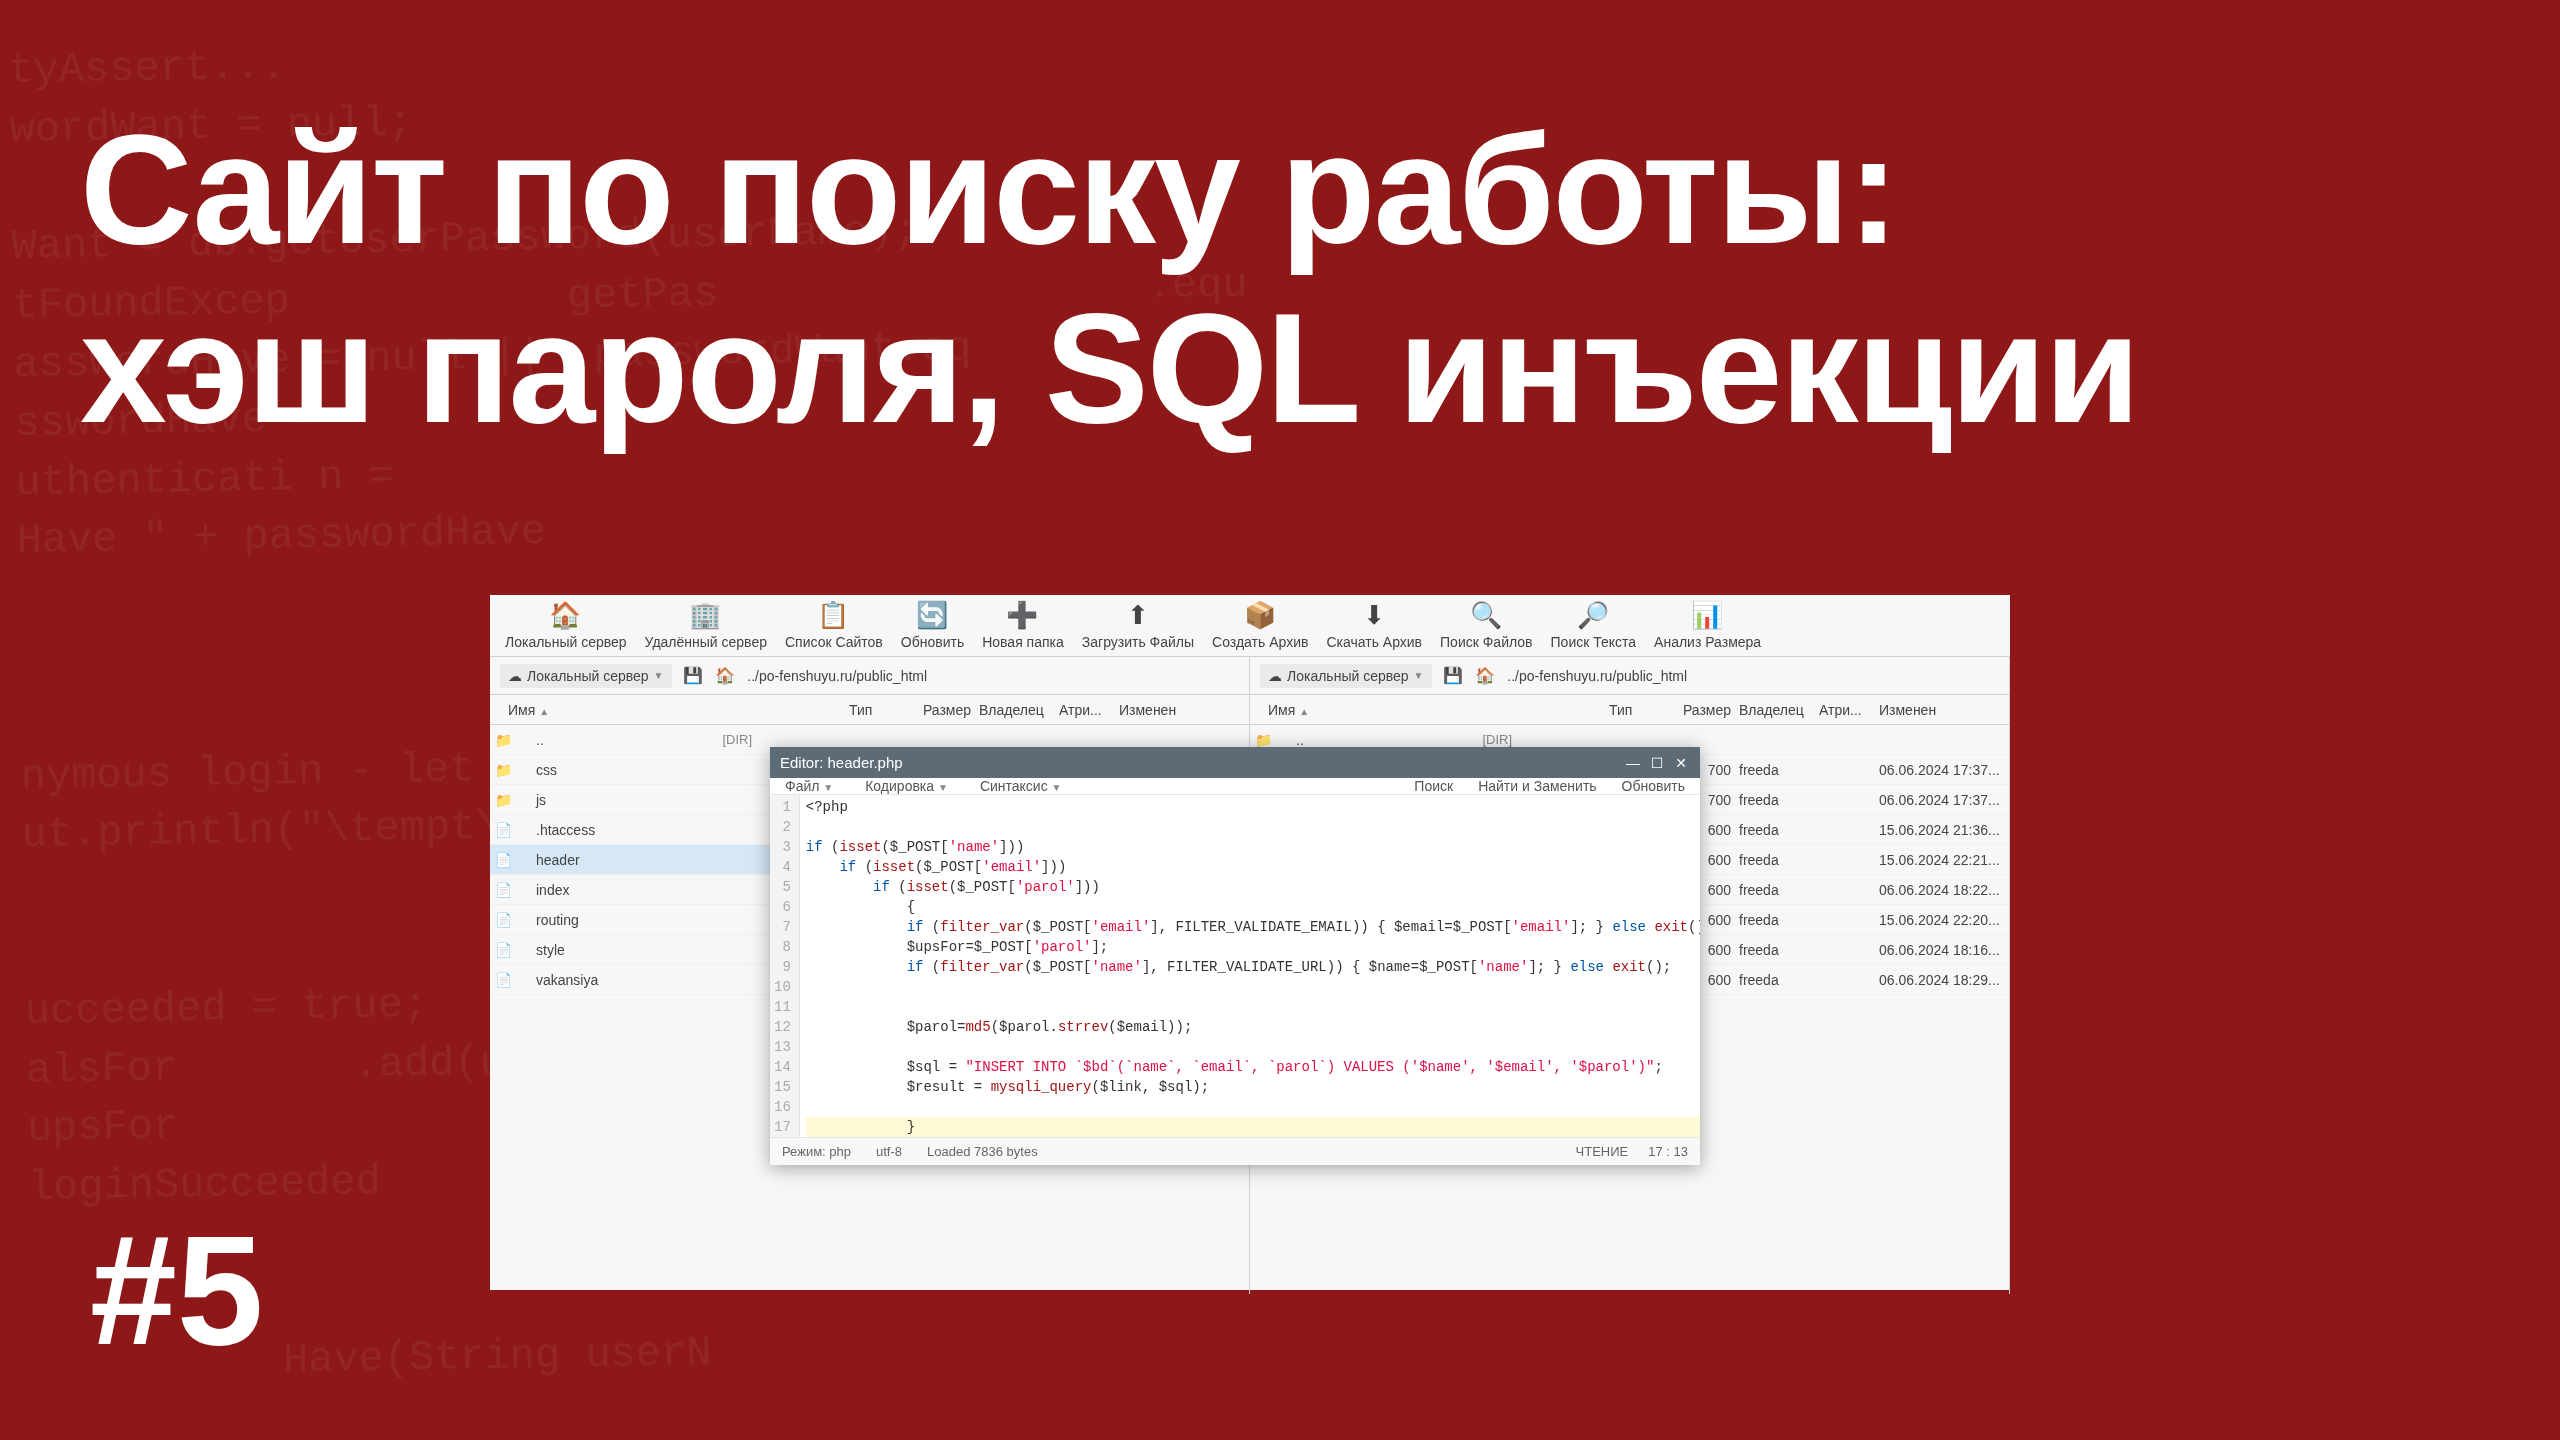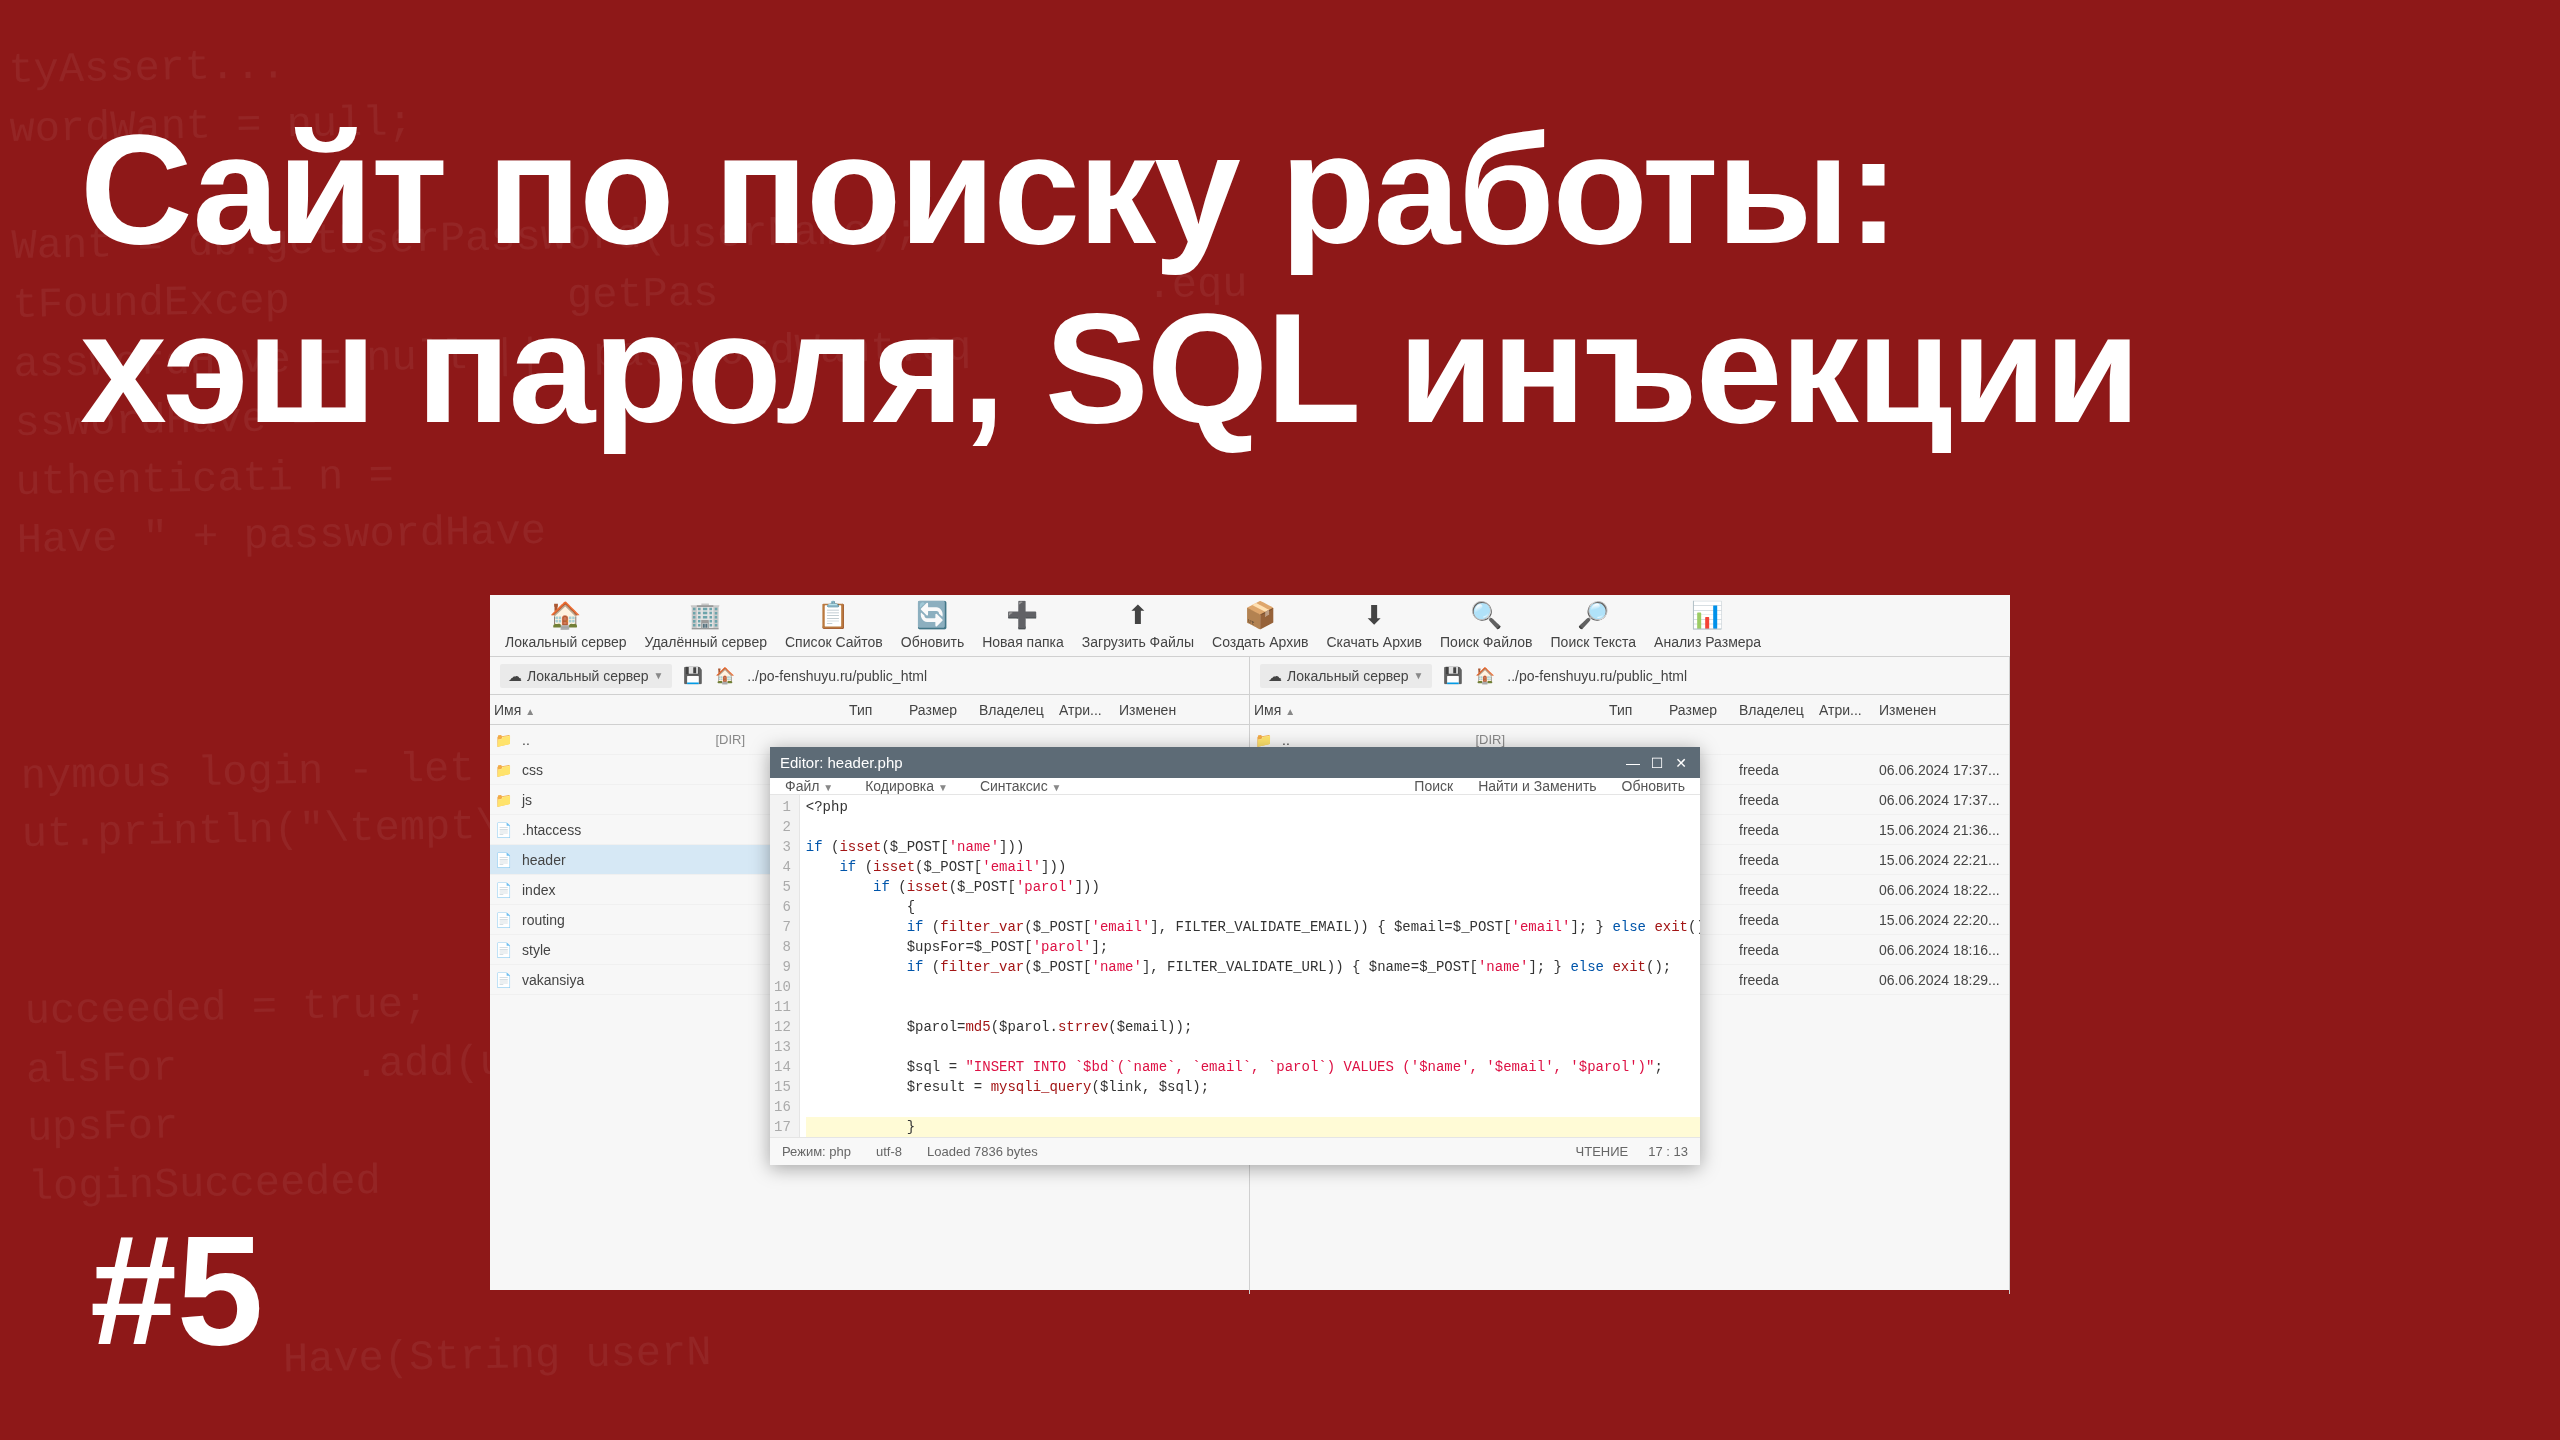--- a/index.html
+++ b/index.html
@@ -102,23 +102,23 @@
   height: 30px;
 }
 .header-row {
   flex: 1;
   display: flex;
   border-bottom: 1px solid #d0d0d0;
   border-right: 1px solid #d0d0d0;
   font-size: 14px;
   align-items: center;
 }
-.col-name { flex: 1; padding-left: 4px; }
+.col-name { flex: 1; padding-left: 18px; }
 .col-type { width: 60px; }
-.col-size { width: 70px; padding-right: 8px; }
+.col-size { width: 70px; text-align: right; padding-right: 8px; }
 .col-owner { width: 80px; }
 .col-attr { width: 60px; }
 .col-mod { width: 130px; }
 .panes {
   display: flex;
   height: calc(100% - 38px - 30px - 58px);
 }
 .pane {
   flex: 1;
   border-right: 1px solid #d0d0d0;

